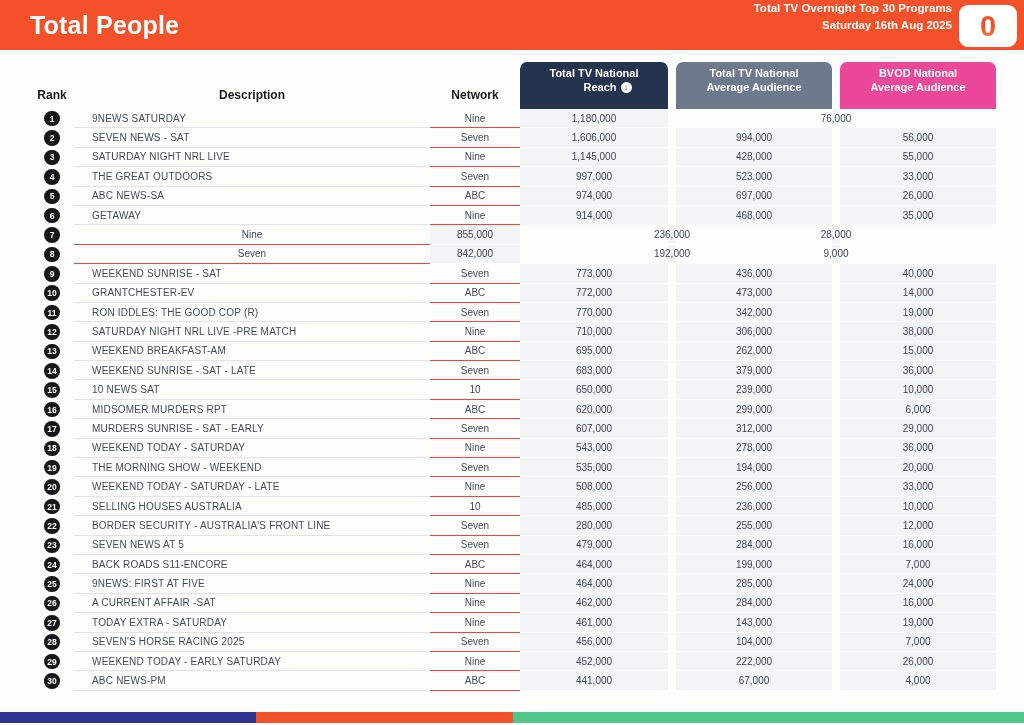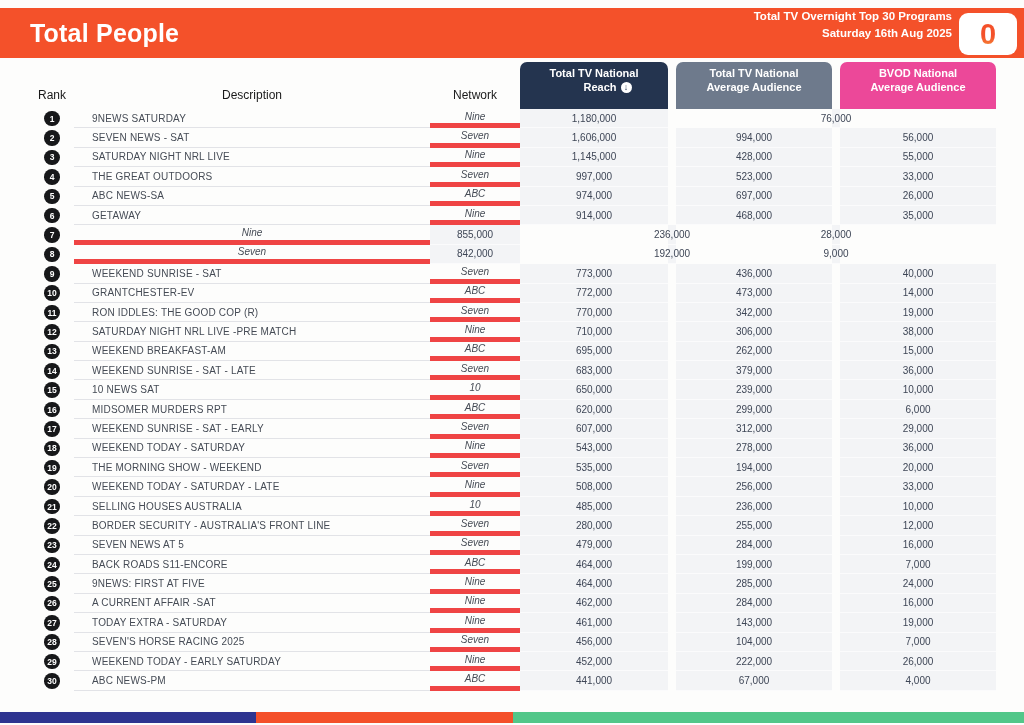--- a/index.html
+++ b/index.html
@@ -7,21 +7,21 @@
   body {
     font-family:"Liberation Sans", sans-serif;
     background:#fdfdfc;
     position:relative;
     overflow:hidden;
   }
   
   .banner {
     position:absolute; left:0; top:0; width:1024px; height:50px;
     background:#F4512A;
-    display:flex; align-items:center;margin-top:8px;
+    display:flex; align-items:center;
   }
   .banner-title {
     color:#ffffff; font-size:25px; font-weight:bold;
     padding-left:30px; letter-spacing:0.2px;
   }
   .banner-right {
     position:absolute; right:72px; top:0;
     text-align:right; color:#ffffff; font-weight:bold;
     font-size:11.5px; line-height:1.45;
   }
@@ -37,21 +37,21 @@
     -webkit-text-fill-color:transparent; color:#F4512A;
   }
   
   .tablewrap { position:absolute; left:30px; top:62px; width:966px; }
   .grid-row {
     display:grid;
     grid-template-columns:44px 356px 90px 148px 8px 156px 8px 156px;
   }
   .colheads { height:47px; }
   .colhead-plain {
-    font-size:12px; font-weight:normal; color:#1a1a1a;
+    font-size:12px; font-weight:bold; color:#1a1a1a;
     display:flex; align-items:flex-end; justify-content:center;
     padding-bottom:7px;
   }
   .metric-box {
     border-radius:7px 7px 0 0;
     color:#ffffff; font-weight:bold; font-size:11px; line-height:1.3;
     display:flex; flex-direction:column; align-items:center; 
     text-align:center; padding-top:4px;
   }
   .metric-navy { background:#24344F; }
@@ -72,21 +72,21 @@
   .rank-cell { justify-content:center; }
   .rank-badge {
     width:15.5px; height:15.5px; border-radius:50%; background:#17181a;
     color:#ffffff; font-size:8.5px; font-weight:bold;
     display:flex; align-items:center; justify-content:center;
   }
   .desc-cell {
     padding-left:18px; border-bottom:1px solid #E2E3E7;
     letter-spacing:0.2px;
   }
-  .net-cell { justify-content:center; border-bottom:5px solid #ef4444;font-style:italic; }
+  .net-cell { justify-content:center; border-bottom:1px solid #ef4444; }
   .val-cell {
     justify-content:center; background:#F3F4F6;
     border-bottom:1px solid #FBFBFC; color:#3E4656;
   }
   .spacer { background:transparent; }
   
   .footer-bar {
     position:absolute; left:0; bottom:2px; height:11px; width:1024px;
     display:flex;
   }
@@ -320,21 +320,21 @@
         <div class="cell val-cell">620,000</div>
         <div class="cell spacer"></div>
         <div class="cell val-cell">299,000</div>
         <div class="cell spacer"></div>
         <div class="cell val-cell">6,000</div>
       </div>
       <div class="grid-row body-row">
         <div class="cell rank-cell">
           <div class="rank-badge">17</div>
         </div>
-        <div class="cell desc-cell">WEEKEND SUNRISE - SAT - EARLY</div>
+        <div class="cell desc-cell">MURDERS SUNRISE - SAT - EARLY</div>
         <div class="cell net-cell">Seven</div>
         <div class="cell val-cell">607,000</div>
         <div class="cell spacer"></div>
         <div class="cell val-cell">312,000</div>
         <div class="cell spacer"></div>
         <div class="cell val-cell">29,000</div>
       </div>
       <div class="grid-row body-row">
         <div class="cell rank-cell">
           <div class="rank-badge">18</div>

